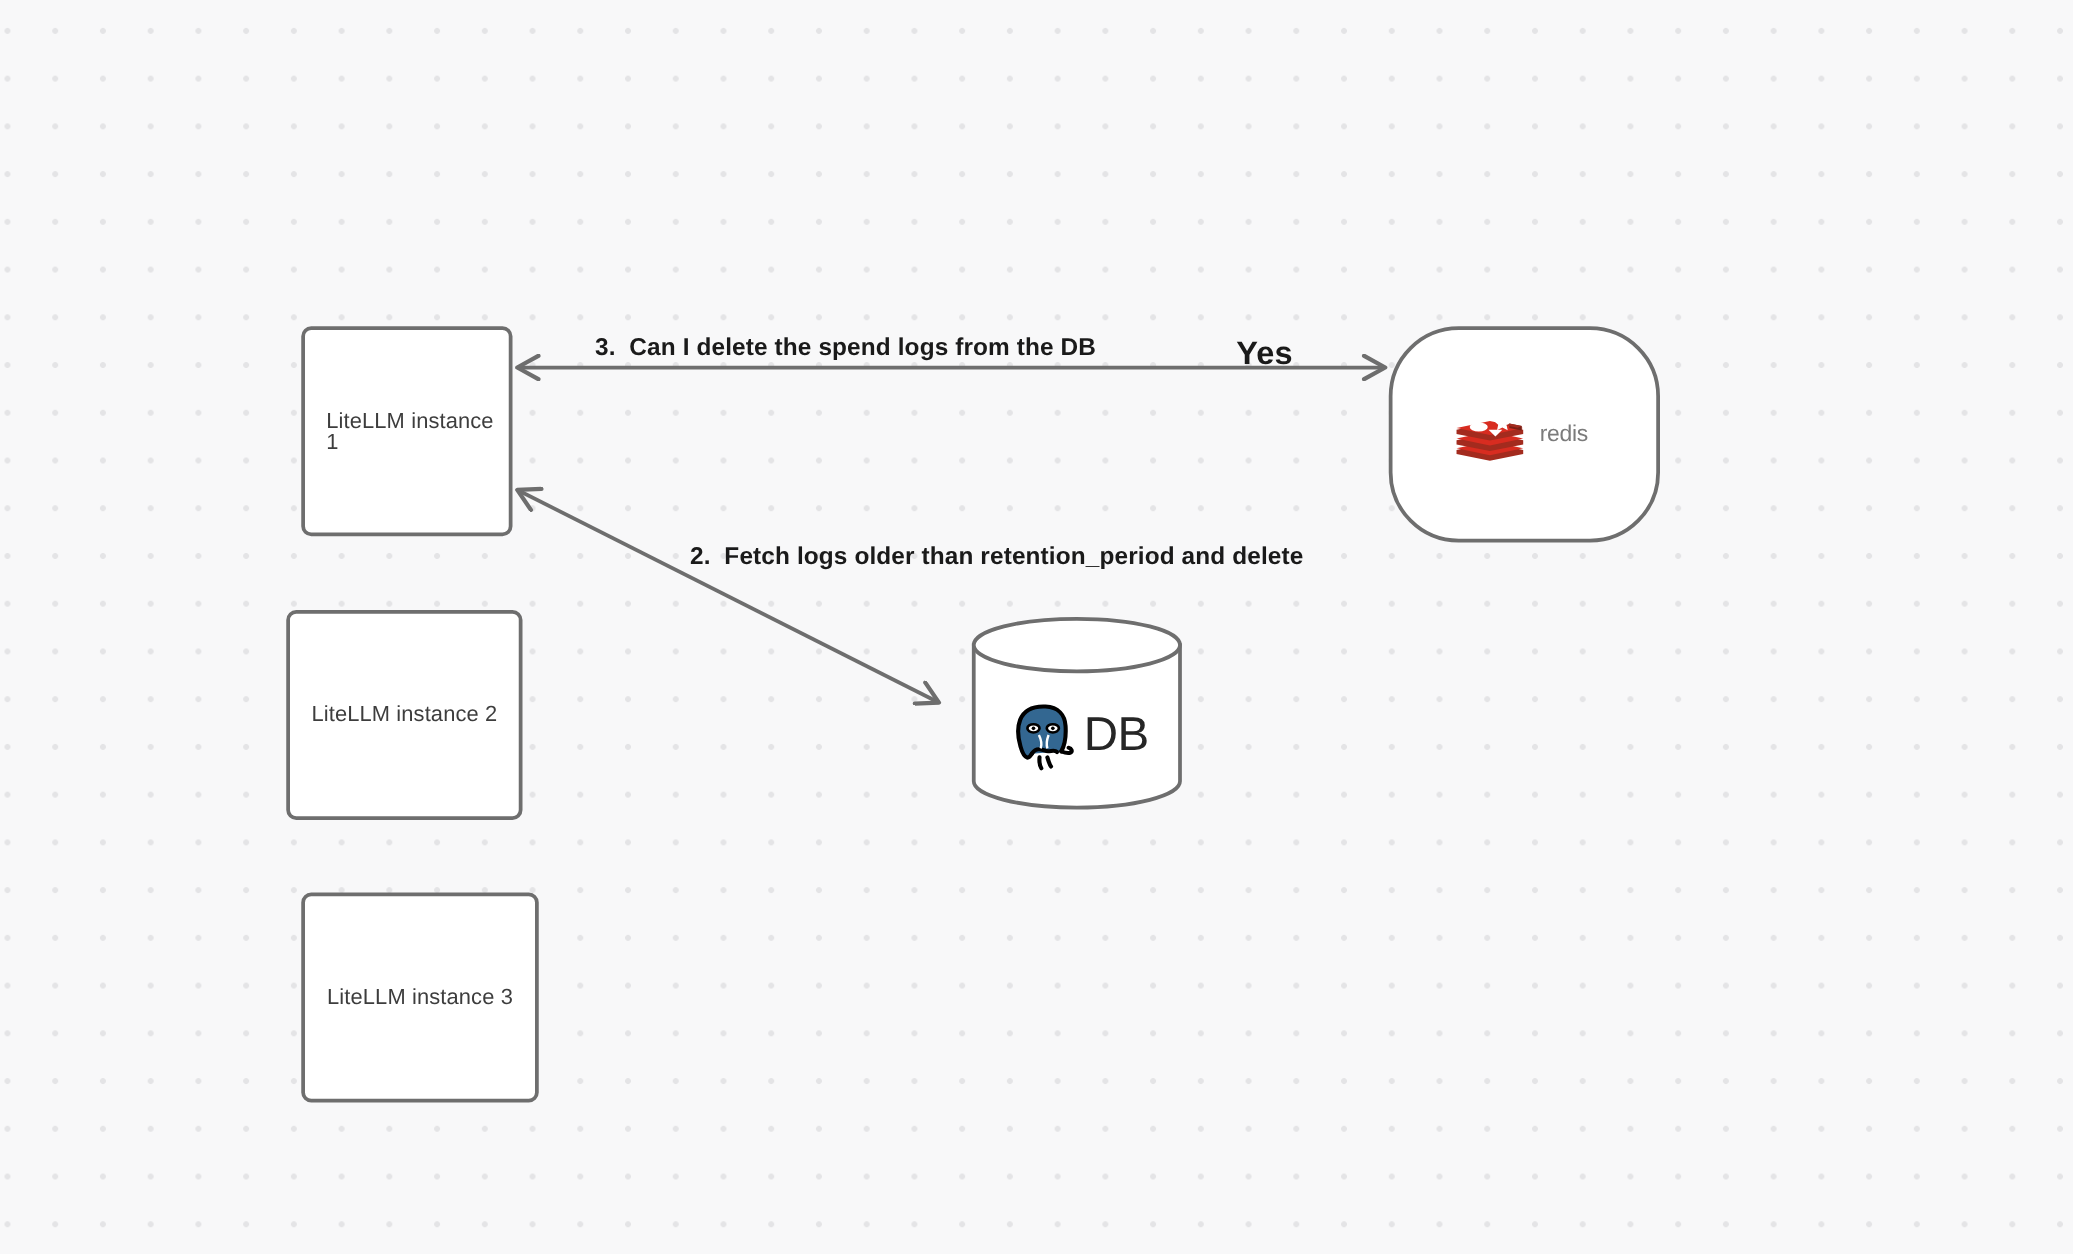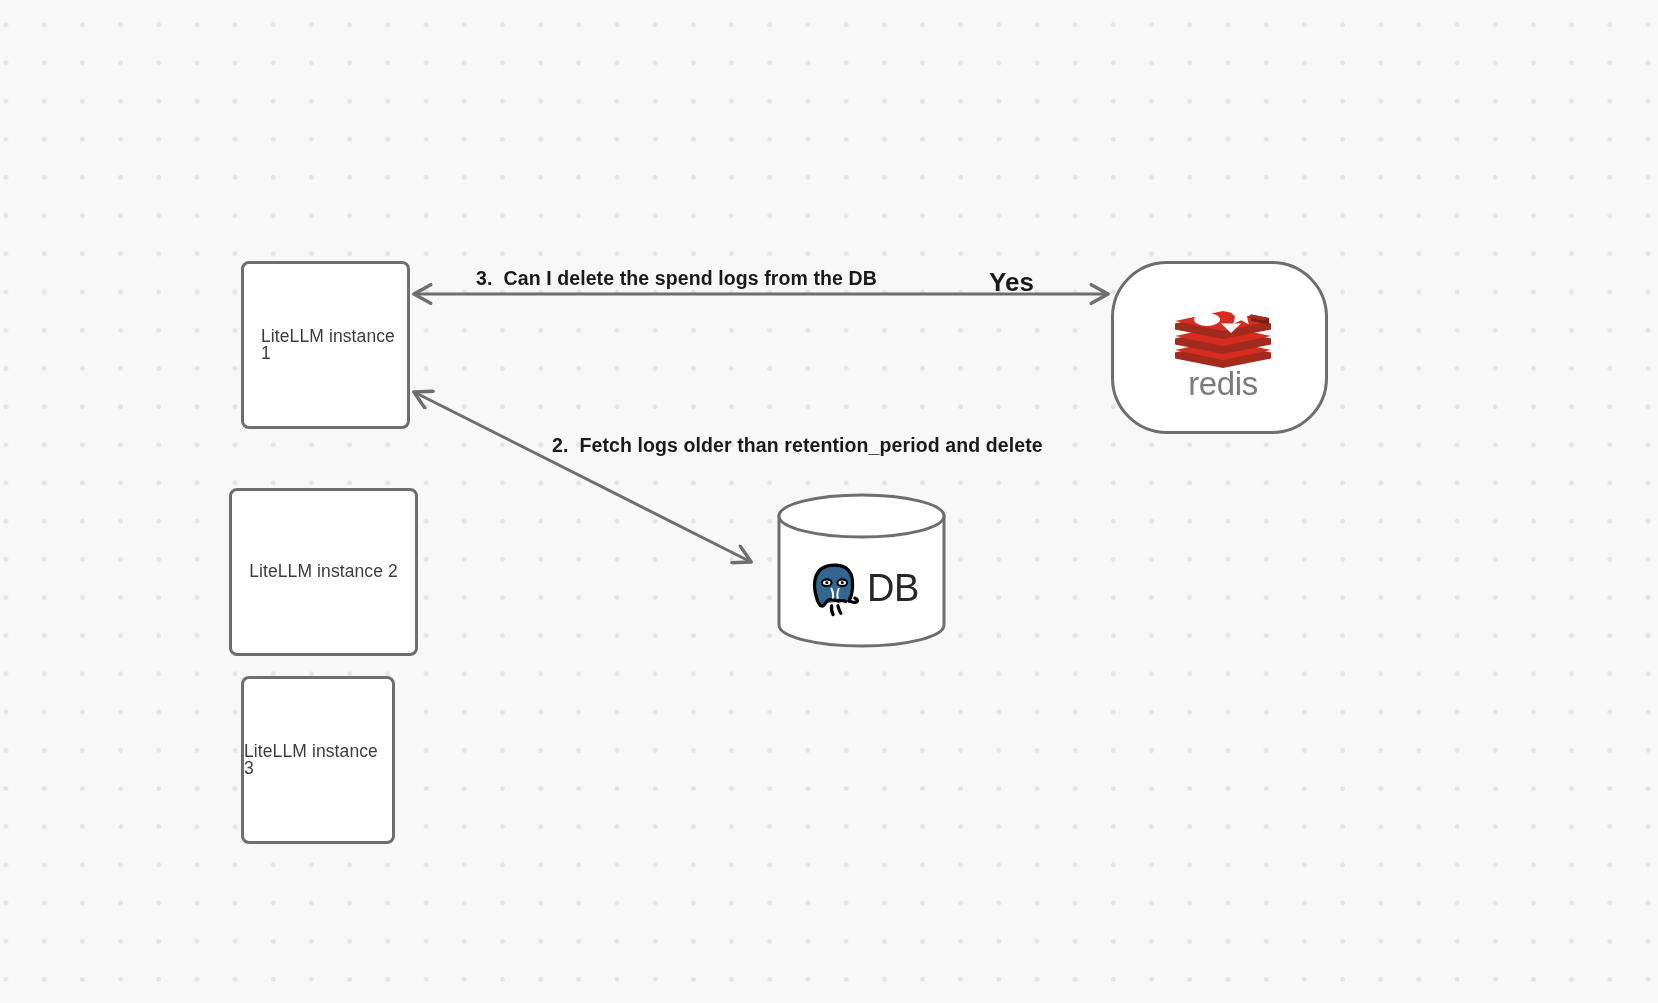--- a/index.html
+++ b/index.html
@@ -39,21 +39,21 @@
   }
   .node-box .node-label {
     font-size: 17.5px;
     color: #3d3d3d;
     font-family: "Liberation Sans", sans-serif;
     letter-spacing: 0.1px;
     line-height: 1;
   }
   #node-llm1 { left: 241px; top: 261px; width: 169px; height: 168px; padding-left: 17px; }
   #node-llm2 { left: 229px; top: 488px; width: 189px; height: 168px; text-align: right; }
-  #node-llm3 { left: 241px; top: 676px; width: 154px; height: 168px; }
+  #node-llm3 { left: 241px; top: 714px; width: 190px; height: 168px; }
 
   
   #node-redis {
     position: absolute;
     left: 1111px;
     top: 261px;
     width: 217px;
     height: 173px;
     background: #ffffff;
     border: 3px solid #6e6e6e;
@@ -61,21 +61,21 @@
     box-sizing: border-box;
     display: flex;
     flex-direction: column;
     align-items: center;
     justify-content: center;
   }
   #redis-logo-wrap {
     width: 120px;
     height: 118px;
     display: flex;
-    flex-direction: column;
+    flex-direction: row;
     align-items: center;
     justify-content: center;
     margin-left: 6px;
   }
   #redis-mark { width: 104px; height: 74px; display:block; }
   #redis-word { width: 112px; height: 36px; display:block; margin-top: -2px;}
 
   
   #node-db {
     position: absolute;

